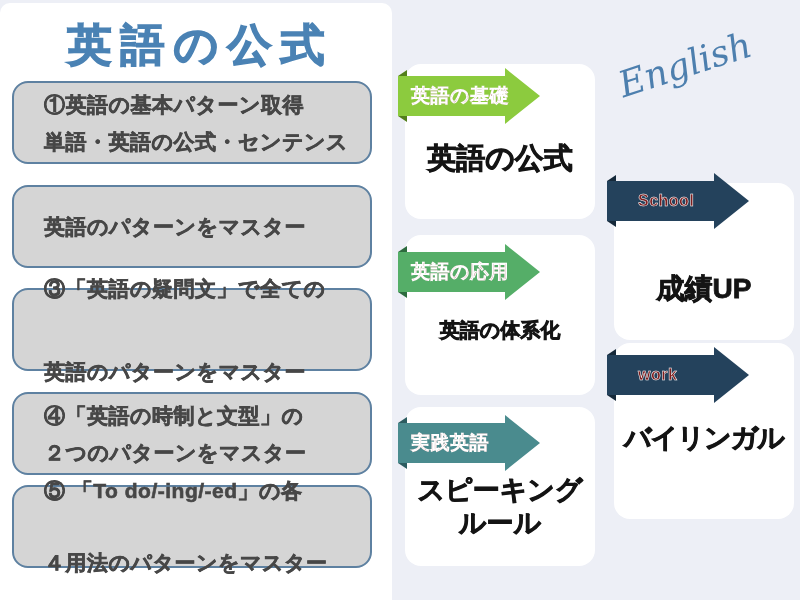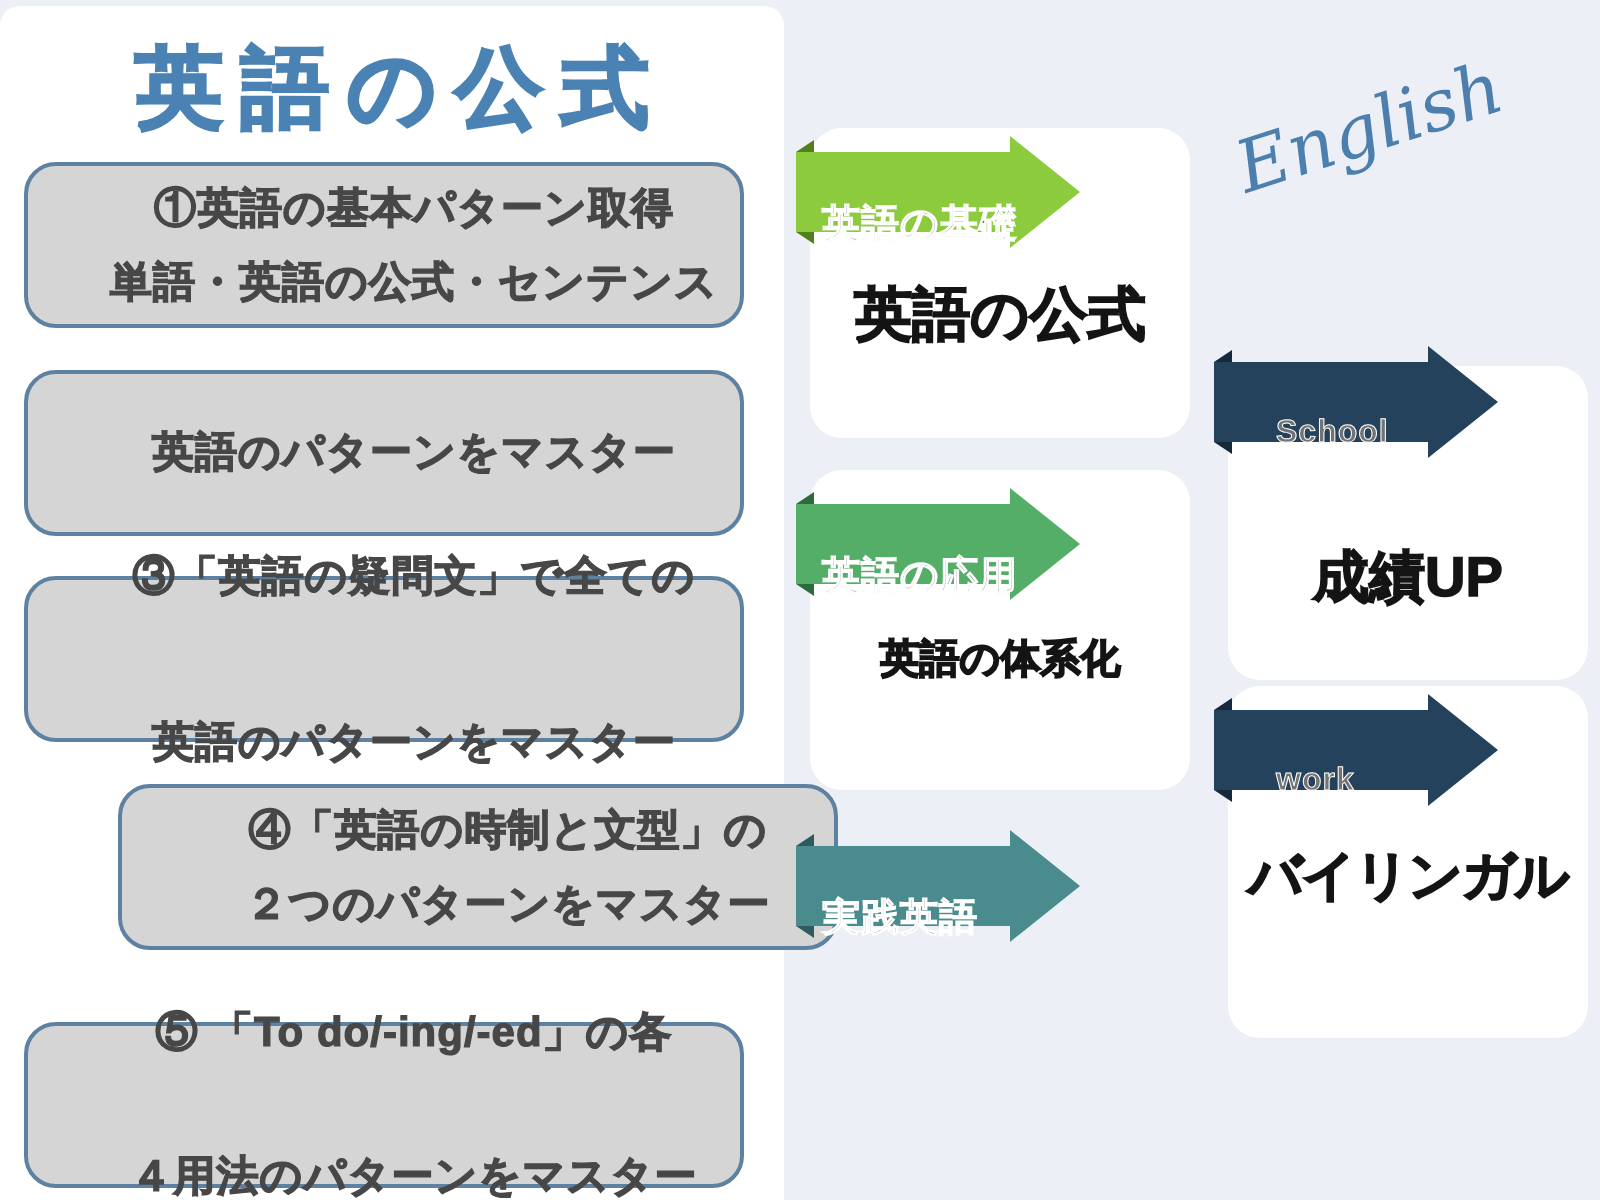--- a/index.html
+++ b/index.html
@@ -21,27 +21,27 @@
     letter-spacing:9px;color:#4A82B4;white-space:nowrap;-webkit-text-stroke:1.4px #4A82B4;
   }
   .step-box{
     position:absolute;left:12px;width:360px;height:83px;
     background:#D5D5D5;border:2px solid #5E81A1;border-radius:16px;
     display:flex;flex-direction:column;justify-content:center;
     padding-left:30px;box-sizing:border-box;
   }
   .step-box .line{
     font-size:21px;line-height:37px;font-weight:700;color:#474747;-webkit-text-stroke:0.6px #474747;
-    letter-spacing:0.5px;white-space:nowrap;text-align:center;
+    letter-spacing:0.5px;white-space:nowrap;
   }
   .box1{top:78px;}
   .box2{top:182px;}
   .box3{top:285px;gap:46px;}
-  .box4{top:389px;margin-left:47px;}
-  .box5{top:508px;gap:35px;}
+  .box4{top:389px;}
+  .box5{top:482px;gap:35px;}
 
   
   .card{
     position:absolute;background:#FFFFFF;border-radius:16px;
   }
   .card-m1{left:405px;top:64px;width:190px;height:155px;}
   .card-m2{left:405px;top:235px;width:190px;height:160px;}
   .card-m3{left:405px;top:407px;width:190px;height:159px;}
   .card-r1{left:614px;top:163px;width:180px;height:157px;margin-top:20px;}
   .card-r2{left:614px;top:343px;width:180px;height:176px;}
@@ -57,21 +57,21 @@
   .card-r2 .card-title{top:78px;font-size:27px;line-height:34px;letter-spacing:-1px;}
 
   
   .ribbon{
     position:absolute;width:142px;height:56px;
   }
   .ribbon svg{position:absolute;left:0;top:0;width:100%;height:100%;display:block;}
   .ribbon-label{
     position:absolute;left:0;top:8px;height:40px;width:107px;
     display:flex;align-items:center;
-    color:#737373;font-weight:700;white-space:nowrap;margin-top:16px;-webkit-text-stroke:0.5px #FFFFFF;
+    color:#7f1d1d;font-weight:700;white-space:nowrap;-webkit-text-stroke:0.5px #FFFFFF;
   }
   .ribbon-g .ribbon-label{padding-left:13px;font-size:19px;letter-spacing:0.5px;}
   .ribbon-n .ribbon-label{padding-left:31px;font-size:16px;letter-spacing:0.5px;}
   .ribbon1{left:398px;top:68px;}
   .ribbon2{left:398px;top:244px;}
   .ribbon3{left:398px;top:415px;}
   .ribbon4{left:607px;top:173px;}
   .ribbon5{left:607px;top:347px;}
 
   
@@ -109,20 +109,24 @@
       <div class="line">⑤ 「To do/-ing/-ed」の各</div>
       <div class="line">４用法のパターンをマスター</div>
     </div>
   </div>
 
   <div class="card card-m1">
     <div class="card-title">英語の公式</div>
   </div>
   <div class="card card-m2">
     <div class="card-title">英語の体系化</div>
+  </div>
+  <div class="card card-m3">
+    <div class="card-title">スピーキング
+ルール</div>
   </div>
 
   <div class="card card-r1">
     <div class="card-title">成績UP</div>
   </div>
   <div class="card card-r2">
     <div class="card-title">バイリンガル</div>
   </div>
 
   <div class="ribbon ribbon-g ribbon1">

